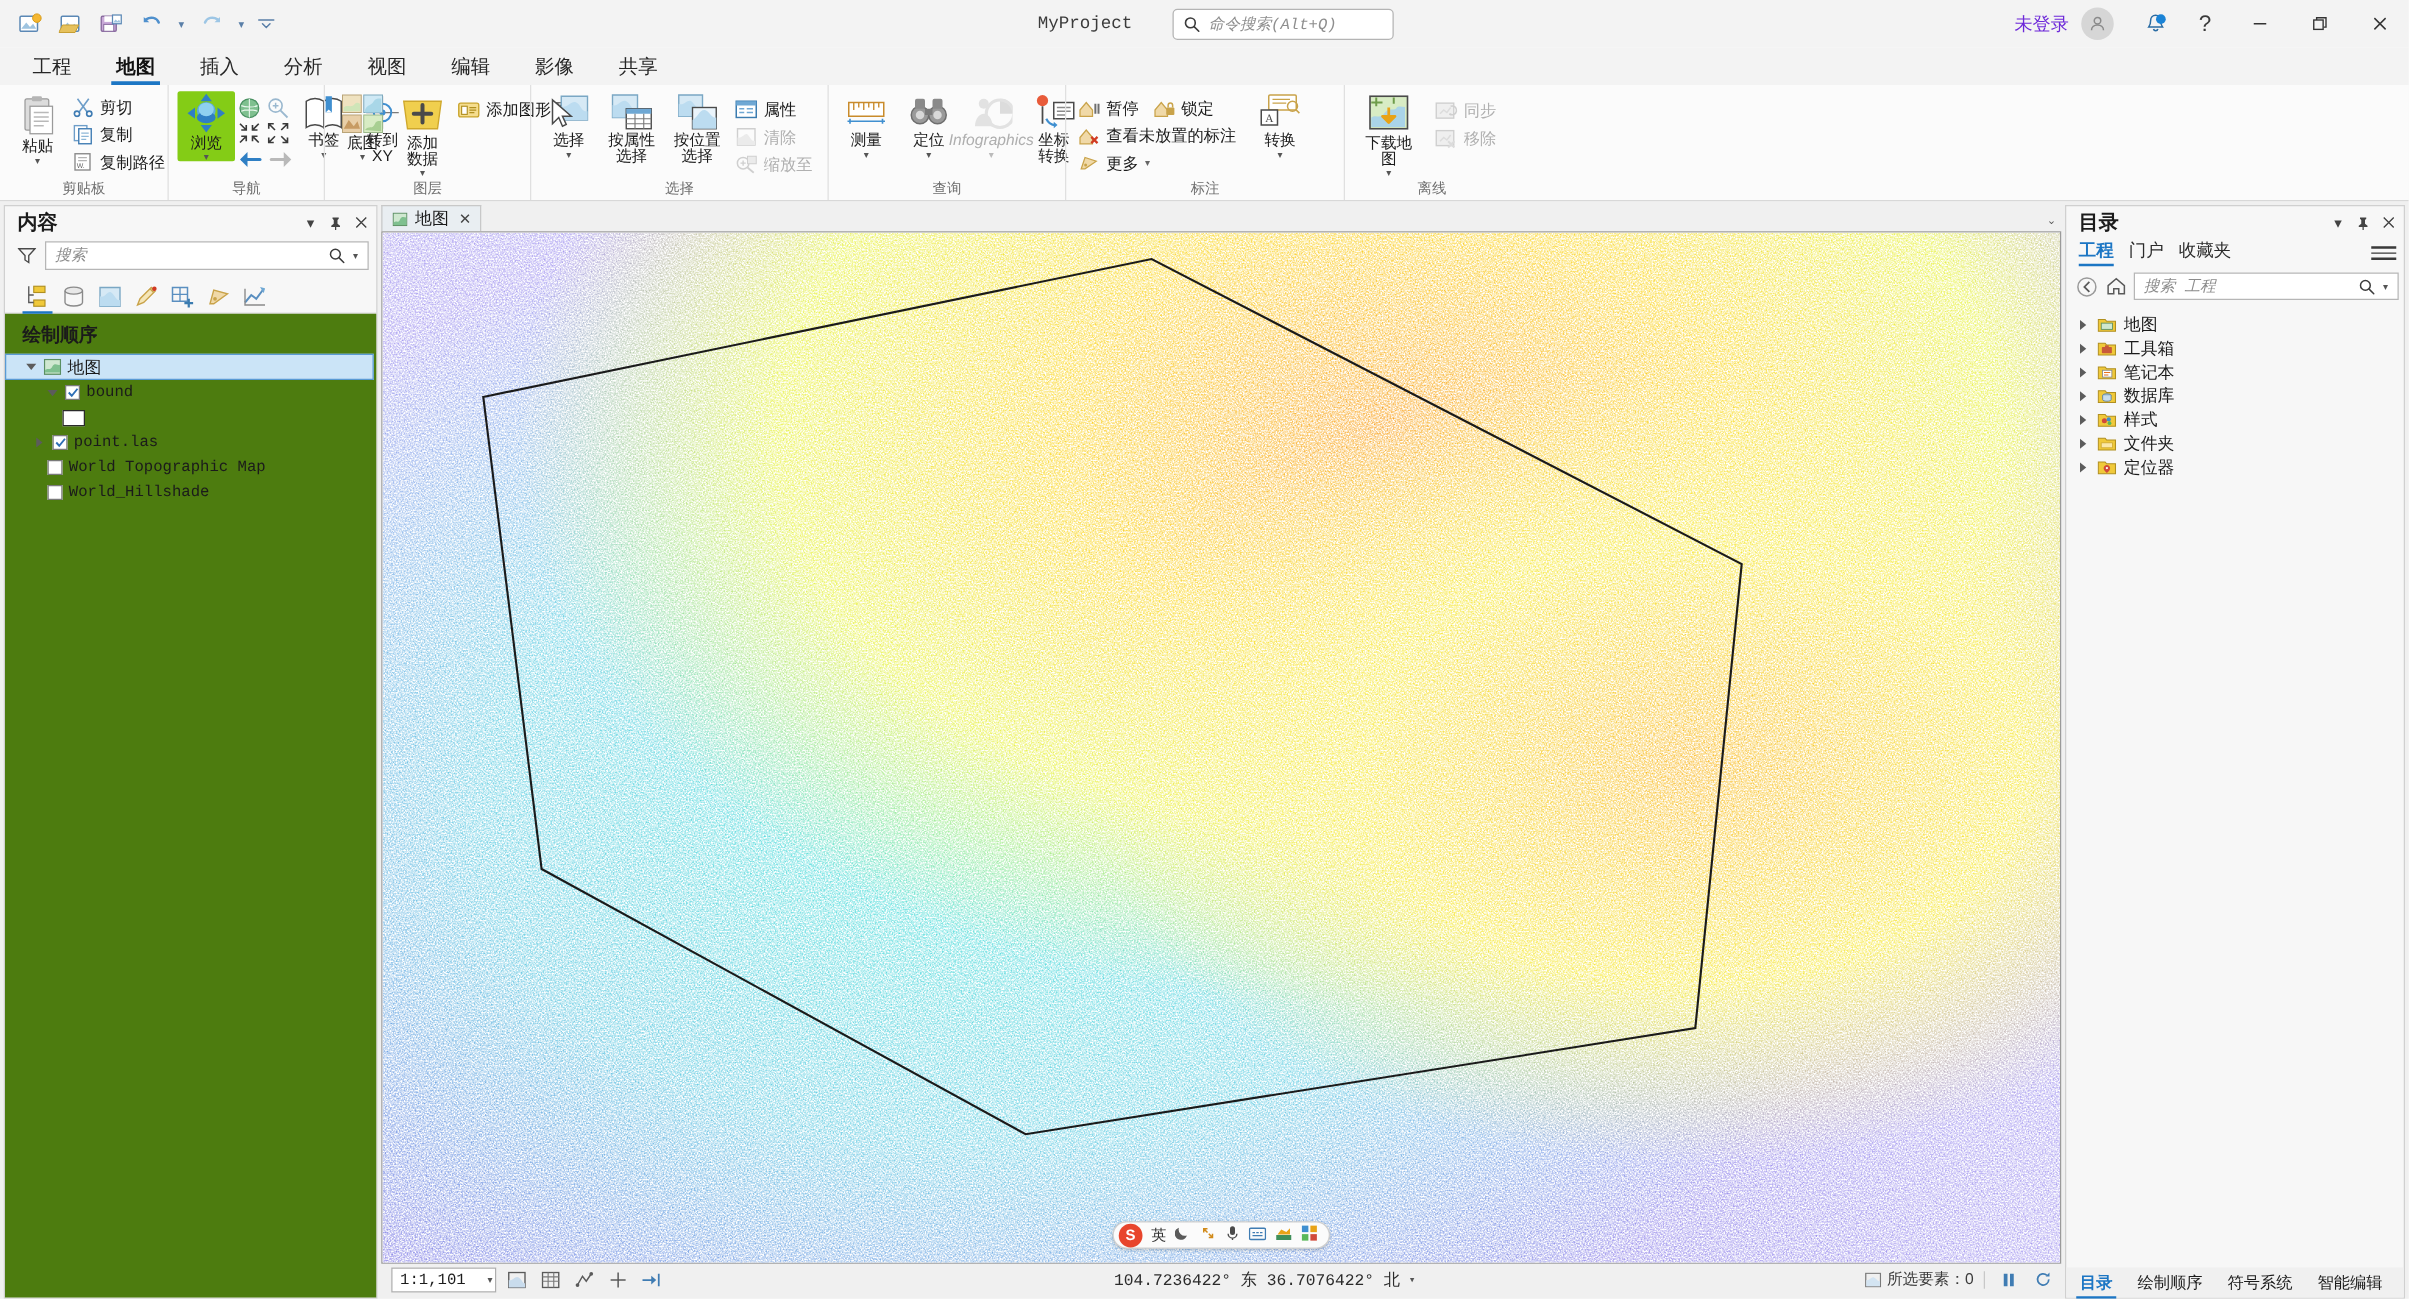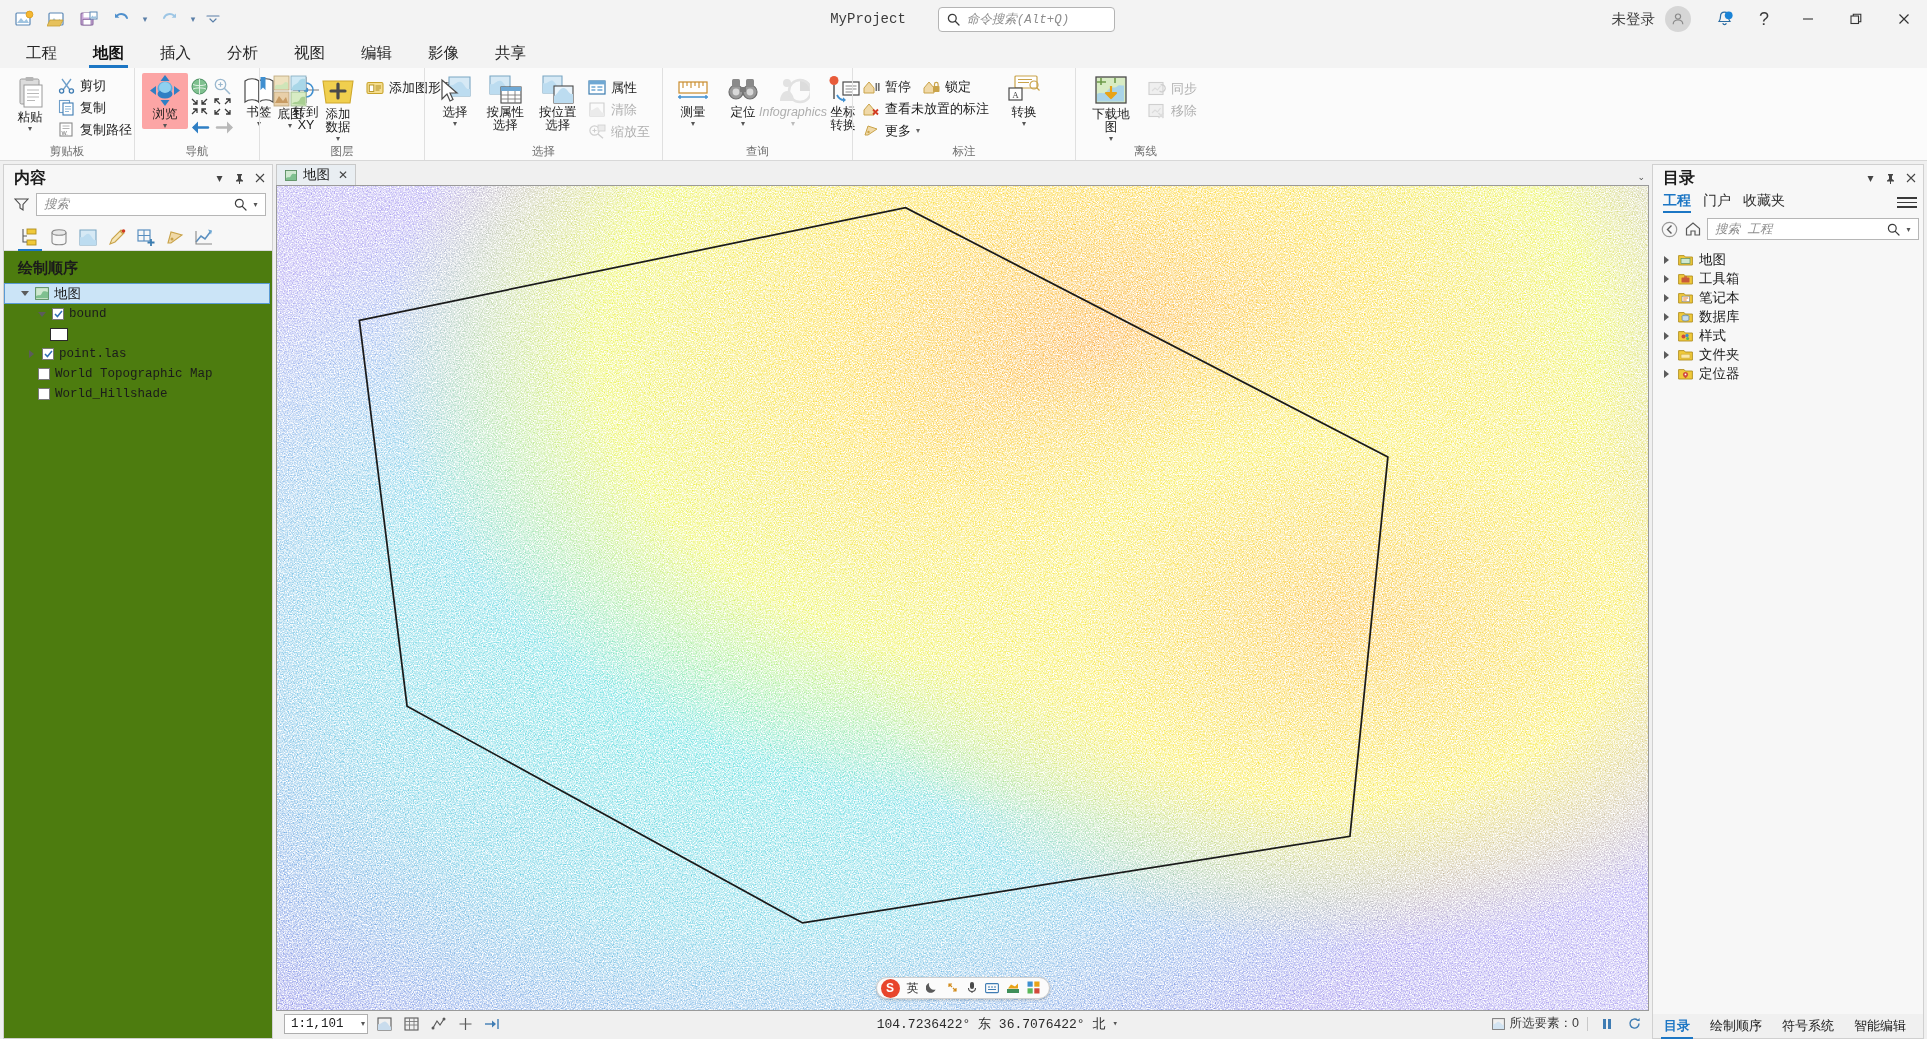--- a/index.html
+++ b/index.html
@@ -16,62 +16,62 @@
   .qat { display:flex; align-items:center; gap:2px; padding-left:10px; }
   .qat-btn { width:30px; height:28px; display:flex; align-items:center; justify-content:center; border-radius:3px; }
   .qat-caret { width:14px; height:28px; display:flex; align-items:center; justify-content:center; font-size:9px; color:#5a7fa8; }
   .title-center { position:absolute; left:0; right:0; display:flex; align-items:center; justify-content:center; gap:14px; pointer-events:none; }
   .title-center > * { pointer-events:auto;margin-left:18px; }
   .proj-title { font-family:"Liberation Mono","DejaVu Sans Mono",monospace; font-size:14px; color:#3b3b3b; }
   .cmd-search { width:177px; height:25px; border:1px solid #b4b4b4; border-radius:4px; background:#fff;
                 display:flex; align-items:center; gap:7px; padding:0 8px; }
   .cmd-search .ph { font-family:"Liberation Mono","DejaVu Sans Mono",monospace; font-size:12.5px; color:#8e8e8e; font-style:italic; }
   .title-right { margin-left:auto; display:flex; align-items:center; gap:2px; padding-right:0; }
-  .user-label { font-size:14.5px; color:#404040; margin-right:8px; }
+  .user-label { font-size:14.5px; color:#6d28d9; margin-right:8px; }
   .avatar { width:26px; height:26px; border-radius:50%; background:#d6d6d6; display:flex; align-items:center; justify-content:center; margin-right:12px; }
   .ico-btn { width:38px; height:38px; display:flex; align-items:center; justify-content:center; position:relative; }
   .help-q { font-size:18px; color:#3a3a3a; }
   .wbtn { width:46px; height:38px; display:flex; align-items:center; justify-content:center; }
 
   
   .tabstrip { height:30px; background:#f3f3f3; display:flex; align-items:flex-end; padding-left:8px; gap:0; flex:0 0 30px; }
   .tab { padding:0 18px; height:30px; display:flex; align-items:center; font-size:15.5px; color:#262626; position:relative; }
   .tab.active { color:#111; font-weight:600; }
   .tab.active:after { content:""; position:absolute; left:14px; right:14px; bottom:0; height:3px; background:#1c76c4; }
 
   
   .ribbon { height:93px; background:#fbfbfb; border-bottom:1px solid #d8d8d8; display:flex; align-items:stretch; flex:0 0 93px; position:relative; }
   .rgroup { display:flex; flex-direction:column; position:relative; padding:3px 0 0 0; }
   .rgroup + .rgroup { border-left:1px solid #e0e0e0; }
   .rgroup-body { flex:1; display:flex; align-items:flex-start; padding:2px 7px 0 7px; gap:2px; }
   .rgroup-label { height:17px; font-size:11.5px; color:#6e6e6e; text-align:center; line-height:17px; position:relative; }
 
   .big { width:auto; min-width:46px; padding:2px 5px 0; display:flex; flex-direction:column; align-items:center; gap:1px; border-radius:2px; }
-  .big.sel { background:#fca5a5; }
+  .big.sel { background:#84cc16; }
   .big .lbl { font-size:12.5px; color:#1b1b1b; text-align:center; line-height:13px; }
   .big .lbl.dis { color:#aeaeae;font-style:italic; }
   .big .caret { font-size:8px; color:#555; line-height:7px; }
 
   .small-col { display:flex; flex-direction:column; gap:1px; padding-top:2px; }
   .small { display:flex; align-items:center; gap:5px; padding:1px 5px 1px 3px; border-radius:2px; height:21px; }
   .small .lbl { font-size:13px; color:#1b1b1b; white-space:nowrap; }
   .small .lbl.dis { color:#b0b0b0; }
   .mini-caret { font-size:8px; color:#666; }
 
   
   .main { flex:1; display:flex; min-height:0; background:#f0f0f0; }
 
   
   .pane { background:#f7f7f7; display:flex; flex-direction:column; border:1px solid #d0d0d0; }
   .pane-hdr { height:26px; display:flex; align-items:center; padding:0 4px 0 10px; }
   .pane-title { font-size:16px; font-weight:600; color:#1b1b1b; }
   .pane-hdr-btns { margin-left:auto; display:flex; align-items:center; gap:3px; }
   .phb { width:17px; height:17px; display:flex; align-items:center; justify-content:center; font-size:12px; color:#444; }
 
-  .contents { width:270px; margin:3px 0 0 3px; }
+  .contents { width:299px; margin:3px 0 0 3px; }
   .search-row { display:flex; align-items:center; gap:6px; padding:2px 6px 5px 8px; }
   .filter-ico { width:18px; height:18px; display:flex; align-items:center; justify-content:center; }
   .sbox { flex:1; height:23px; border:1px solid #b6b6b6; background:#fff; display:flex; align-items:center; padding:0 3px 0 7px; }
   .sbox .ph { flex:1; font-size:12.5px; color:#8c8c8c; font-style:italic; font-family:"Liberation Mono","DejaVu Sans Mono",monospace; }
   .sbox .mag { width:17px; height:17px; display:flex; align-items:center; justify-content:center; }
   .sbox .cv { width:13px; text-align:center; font-size:8px; color:#555; }
 
   .ctab-row { display:flex; align-items:center; gap:1px; padding:3px 6px 0 12px; border-bottom:1px solid #dcdcdc; }
   .ctab { width:28px; height:26px; display:flex; align-items:center; justify-content:center; position:relative; border-radius:2px; }
   .ctab.active:after { content:""; position:absolute; left:2px; right:2px; bottom:-1px; height:2px; background:#1c76c4; }

